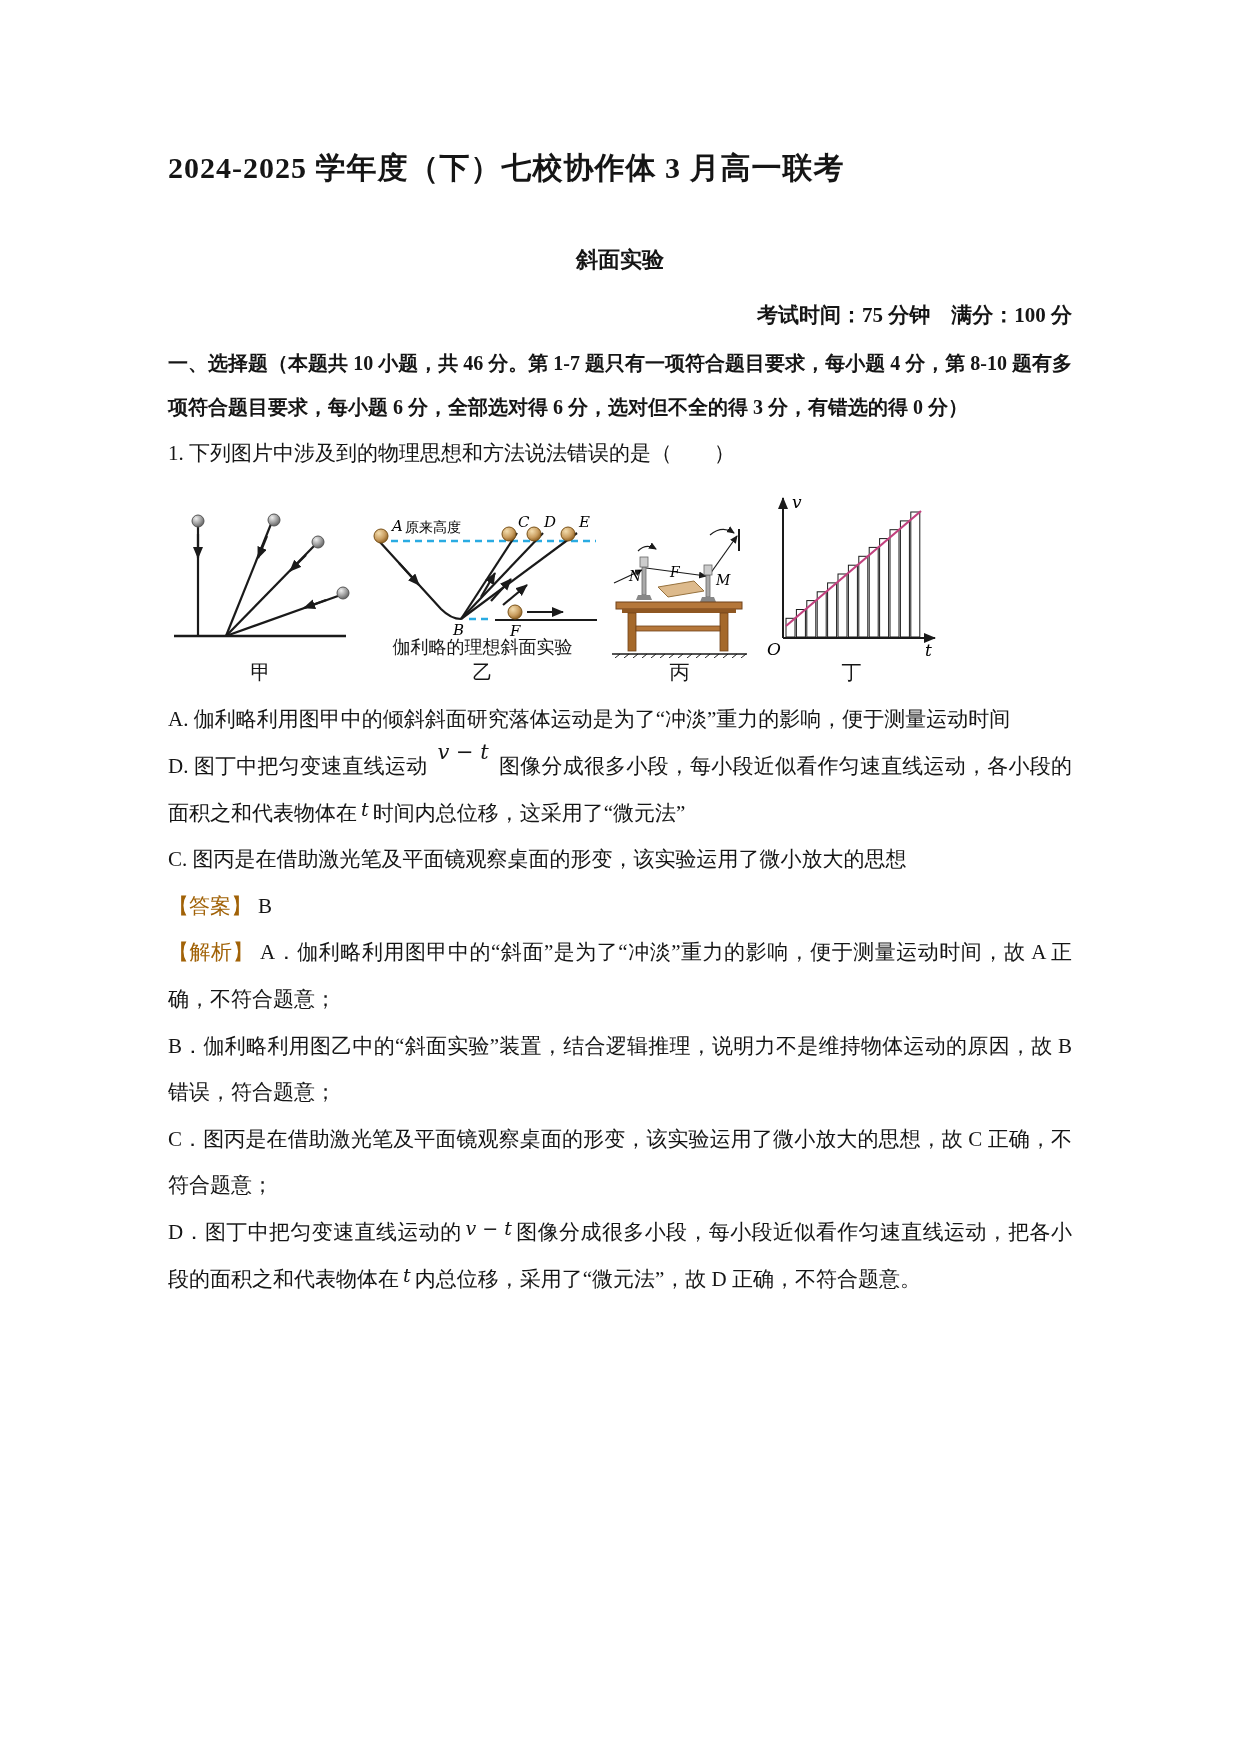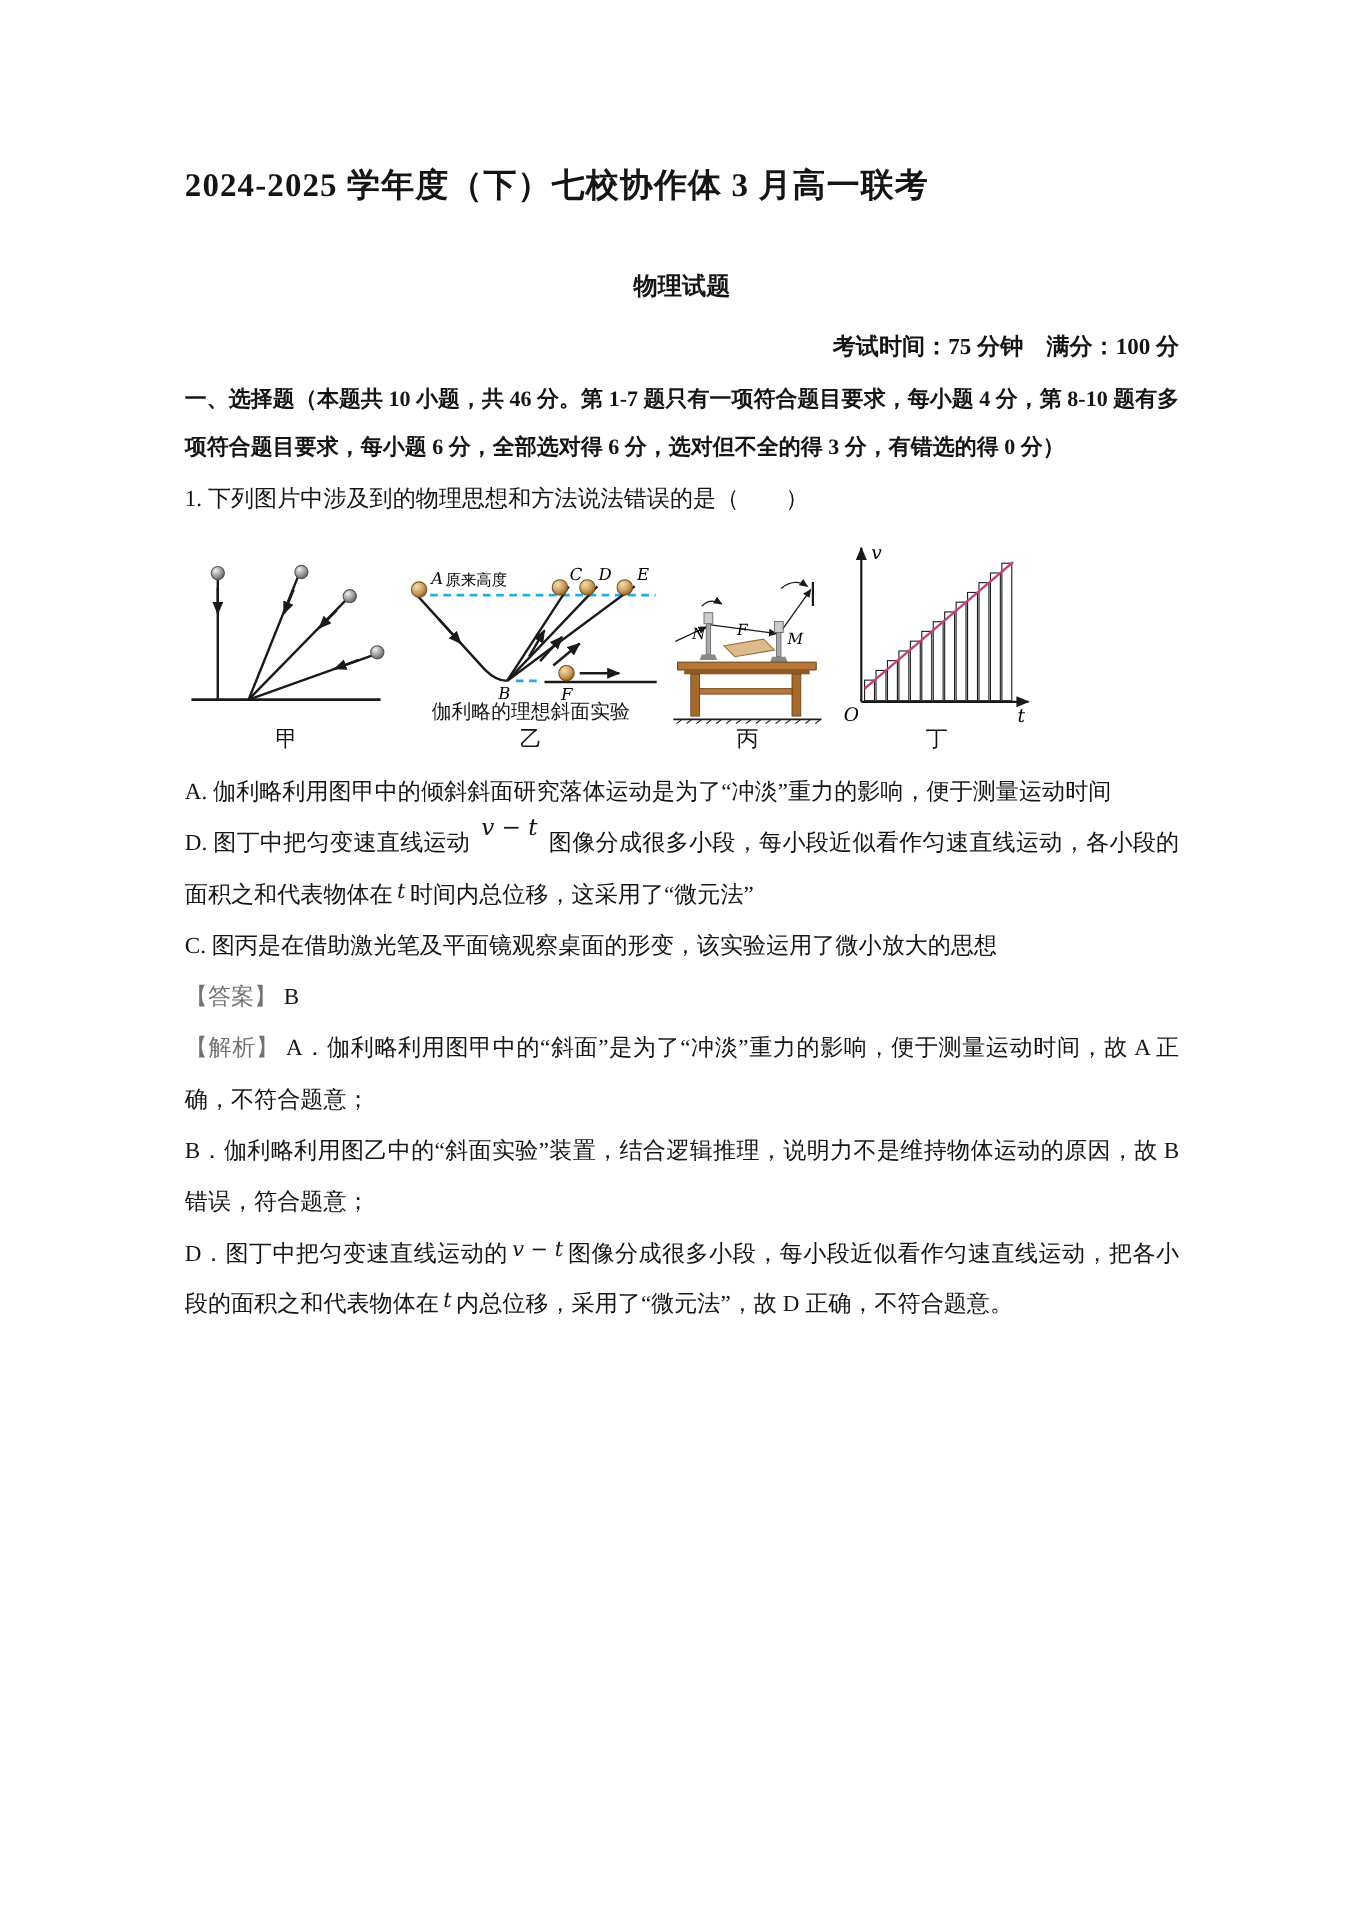--- a/index.html
+++ b/index.html
@@ -13,32 +13,32 @@
   .exam-info{text-align:right;font-size:21px;font-weight:bold;margin:0 0 12px 0;}
   .intro{font-size:20px;font-weight:bold;line-height:2.22;text-align:justify;margin:0;}
   p.body{font-size:21px;line-height:2.22;text-align:justify;margin:0;}
   .figure-row{display:flex;align-items:flex-end;gap:12px;margin:10px 0 12px 0;}
   .fig{display:flex;flex-direction:column;align-items:center;}
   .fig-label{font-size:20px;margin-top:2px;line-height:1.2;}
   .fig-caption{font-size:18px;line-height:1.2;margin-top:-2px;}
   .math{font-family:"DejaVu Serif","Liberation Serif",serif;font-style:italic;}
   .raised{display:inline-block;transform:translateY(-14px);margin:0 10px;}
   .mini{display:inline-block;transform:translateY(-4px);margin:0 4px;font-size:19px;}
-  .blue{color:#737373;}
+  .blue{color:#a16207;}
   .ans-letter{margin-left:6px;}
   svg text{font-family:"DejaVu Serif","Liberation Serif",serif;}
   svg .cjk{font-family:"Liberation Serif","DejaVu Serif",serif;}
 </style>
 </head>
 <body>
 
 <div class="page">
 
   <h1 class="title">2024-2025 学年度（下）七校协作体 3 月高一联考</h1>
-  <h2 class="subtitle">物理试题</h2>
+  <h2 class="subtitle">斜面实验</h2>
   <div class="exam-info">考试时间：75 分钟　满分：100 分</div>
 
   <p class="intro">一、选择题（本题共 10 小题，共 46 分。第 1-7 题只有一项符合题目要求，每小题 4 分，第 8-10 题有多项符合题目要求，每小题 6 分，全部选对得 6 分，选对但不全的得 3 分，有错选的得 0 分）</p>
 
   <p class="body">1. 下列图片中涉及到的物理思想和方法说法错误的是（　　）</p>
 
   <div class="figure-row">
 
     <div class="fig">
       <svg width="185" height="150" viewBox="0 0 185 150">
@@ -176,16 +176,17 @@
   </div>
 
   <p class="body">A. 伽利略利用图甲中的倾斜斜面研究落体运动是为了“冲淡”重力的影响，便于测量运动时间</p>
   <p class="body"><span>D. 图丁中把匀变速直线运动</span><span class="math raised">v − t</span><span>图像分成很多小段，每小段近似看作匀速直线运动，各小段的面积之和代表物体在</span><span class="math mini">t</span><span>时间内总位移，这采用了“微元法”</span></p>
   <p class="body">C. 图丙是在借助激光笔及平面镜观察桌面的形变，该实验运用了微小放大的思想</p>
 
   <p class="body"><span class="blue">【答案】</span><span class="ans-letter">B</span></p>
 
   <p class="body"><span class="blue">【解析】</span><span class="ans-letter">A．伽利略利用图甲中的“斜面”是为了“冲淡”重力的影响，便于测量运动时间，故 A 正确，不符合题意；</span></p>
   <p class="body">B．伽利略利用图乙中的“斜面实验”装置，结合逻辑推理，说明力不是维持物体运动的原因，故 B 错误，符合题意；</p>
+  <p class="body">C．图丙是在借助激光笔及平面镜观察桌面的形变，该实验运用了微小放大的思想，故 C 正确，不符合题意；</p>
   <p class="body"><span>D．图丁中把匀变速直线运动的</span><span class="math mini">v − t</span><span>图像分成很多小段，每小段近似看作匀速直线运动，把各小段的面积之和代表物体在</span><span class="math mini">t</span><span>内总位移，采用了“微元法”，故 D 正确，不符合题意。</span></p>
 
 
 </div>
 
 </body></html>

